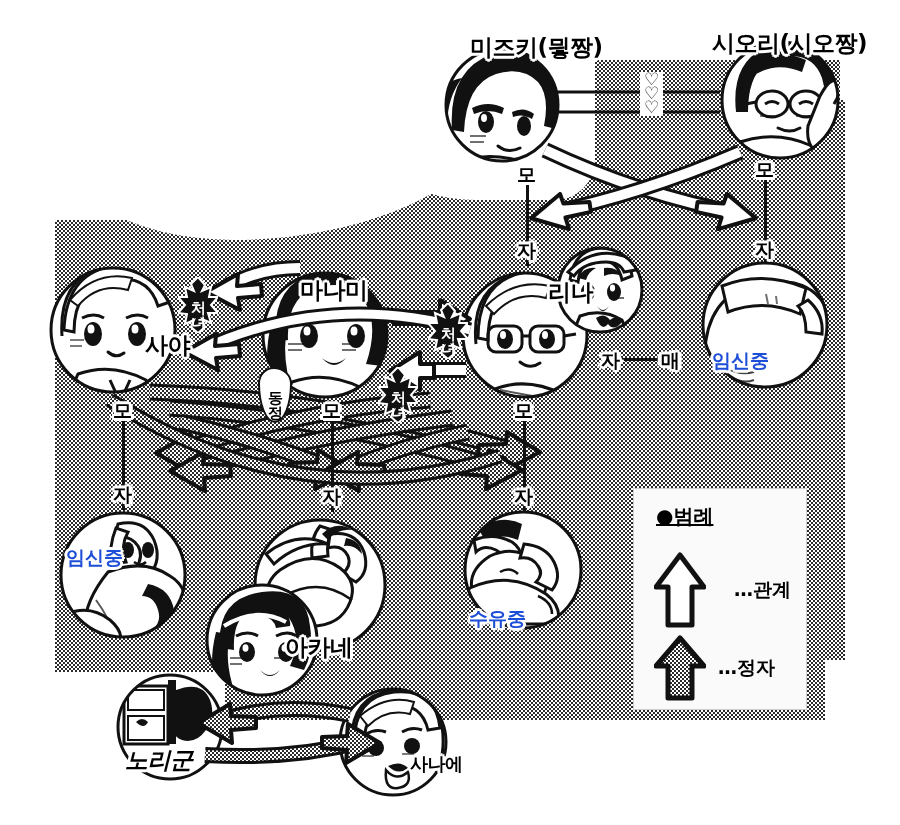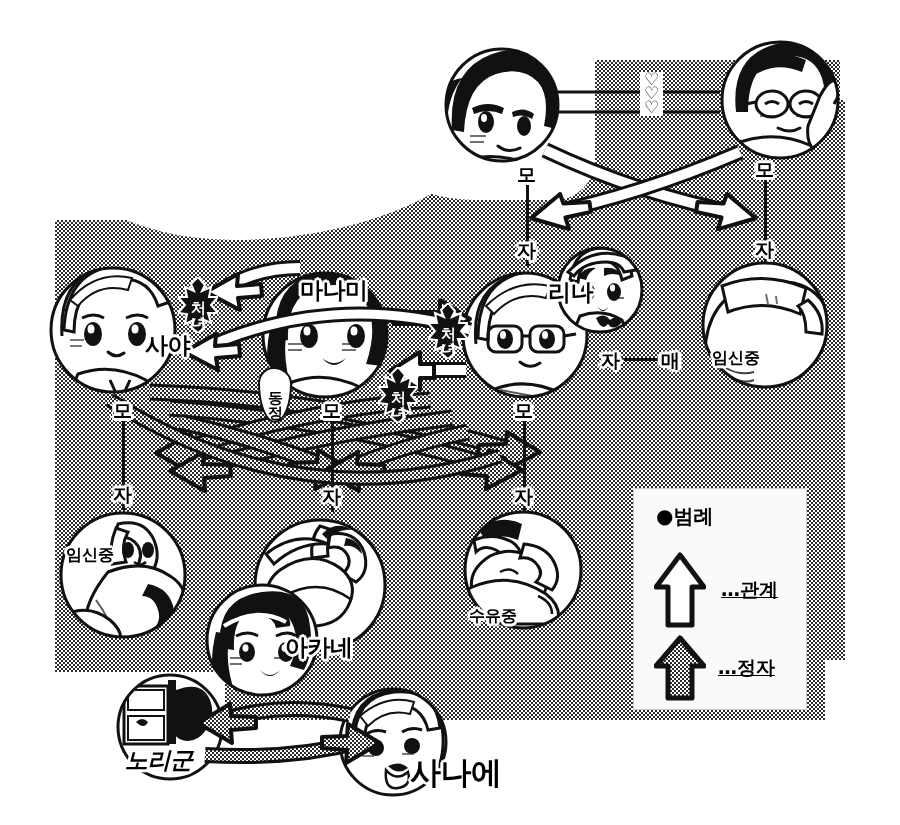--- a/index.html
+++ b/index.html
@@ -44,21 +44,21 @@
     position:absolute;color:#000;font-weight:bold;font-size:19px;
     white-space:nowrap;
     text-shadow:
       2px 0 #fff,-2px 0 #fff,0 2px #fff,0 -2px #fff,
       2px 2px #fff,-2px 2px #fff,2px -2px #fff,-2px -2px #fff,
       3px 0 #fff,-3px 0 #fff,0 3px #fff,0 -3px #fff,
       4px 0 #fff,-4px 0 #fff;
     z-index:35;
   }
   .incircle{
-    position:absolute;color:#000000;font-weight:bold;font-size:16px;
+    position:absolute;color:#1d4ed8;font-weight:bold;font-size:19px;
     white-space:nowrap;z-index:41;
     text-shadow:
       2px 0 #fff,-2px 0 #fff,0 2px #fff,0 -2px #fff,
       2px 2px #fff,-2px 2px #fff,2px -2px #fff,-2px -2px #fff,
       3px 0 #fff,-3px 0 #fff,0 3px #fff,0 -3px #fff;
   }
   
   .burst{
     position:absolute;z-index:42;
     color:#fff;font-weight:bold;font-size:15px;
@@ -80,21 +80,21 @@
 
   svg.layer{position:absolute;left:0;top:0;width:900px;height:825px;overflow:visible;}
   #arrow-layer{z-index:20;}
   #face-layer{z-index:10;}
 
   
   #legend{
     position:absolute;left:633px;top:488px;width:174px;height:222px;
     background:#fafafa;border:1px solid #cfcfcf;z-index:45;box-sizing:border-box;
   }
-  #legend .lg-title{position:absolute;left:22px;top:14px;font-size:20px;font-weight:bold;color:#000;white-space:nowrap;}
+  #legend .lg-title{position:absolute;left:22px;top:14px;font-size:20px;font-weight:bold;color:#000;white-space:nowrap;text-decoration:underline;}
   #legend .lg-row{position:absolute;display:flex;align-items:center;}
   #legend .lg-text{font-size:19px;font-weight:bold;color:#000;white-space:nowrap;}
 </style>
 </head>
 <body>
 
 <div id="stage">
 
   <div class="tone" id="tone-main">
     <div class="cut" id="cut-topleft"></div>
@@ -490,42 +490,44 @@
       <polygon points="20,0 27,8 24,14 33,10 31,20 40,20 33,28 40,36 30,36 33,46 24,42 27,50 20,56 13,50 16,43 7,47 9,37 0,36 7,28 0,20 9,20 7,10 16,14 13,7" fill="#111" stroke="#fff" stroke-width="2"></polygon>
     </svg>
     <span class="txt">처녀</span>
   </div>
 
   <div class="cloudtag" style="left:258px;top:367px;width:34px;height:56px;">
     <span class="bg"></span>
     <span class="txt">동정</span>
   </div>
 
+  <div class="nodelabel" style="left:470px;top:32px;font-size:23px;">미즈키(믷짱)</div>
+  <div class="nodelabel" style="left:712px;top:28px;font-size:23px;">시오리(시오짱)</div>
   <div class="nodelabel" style="left:145px;top:330px;font-size:23px;">사야</div>
   <div class="nodelabel" style="left:300px;top:275px;font-size:23px;text-align:right;">마나미</div>
   <div class="nodelabel" style="left:548px;top:277px;font-size:23px;">리나</div>
   <div class="nodelabel" style="left:285px;top:632px;font-size:23px;">아카네</div>
   <div class="nodelabel" style="left:125px;top:745px;font-size:23px;font-style:italic;">노리군</div>
-  <div class="nodelabel" style="left:410px;top:752px;font-size:31px;">사나에</div>
+  <div class="nodelabel" style="left:410px;top:752px;font-size:18px;">사나에</div>
 
   <div class="incircle" style="left:712px;top:348px;">임신중</div>
   <div class="incircle" style="left:66px;top:545px;">임신중</div>
   <div class="incircle" style="left:469px;top:606px;">수유중</div>
 
   <div id="legend">
     <div class="lg-title">●범례</div>
 
     <div class="lg-row" style="left:20px;top:62px;">
       <svg width="52" height="78" viewBox="0 0 52 78">
         <path d="M26 4 L50 36 L38 36 L38 74 L14 74 L14 36 L2 36 Z" fill="#ffffff" stroke="#111" stroke-width="5" stroke-linejoin="round"></path>
       </svg>
-      <span class="lg-text" style="margin-left:15px;text-decoration:underline;">…관계</span>
+      <span class="lg-text" style="margin-left:28px;">…관계</span>
     </div>
 
-    <div class="lg-row" style="left:20px;top:145px;text-decoration:underline;">
+    <div class="lg-row" style="left:20px;top:145px;">
       <svg width="52" height="68" viewBox="0 0 52 68">
         <defs>
           <pattern id="lgtone" width="4" height="4" patternUnits="userSpaceOnUse">
             <rect width="4" height="4" fill="#fff"></rect>
             <rect width="2" height="2" fill="#2b2b2b"></rect>
             <rect x="2" y="2" width="2" height="2" fill="#2b2b2b"></rect>
           </pattern>
         </defs>
         <path d="M26 4 L50 32 L38 32 L38 64 L14 64 L14 32 L2 32 Z" fill="url(#lgtone)" stroke="#111" stroke-width="5" stroke-linejoin="round"></path>
       </svg>

